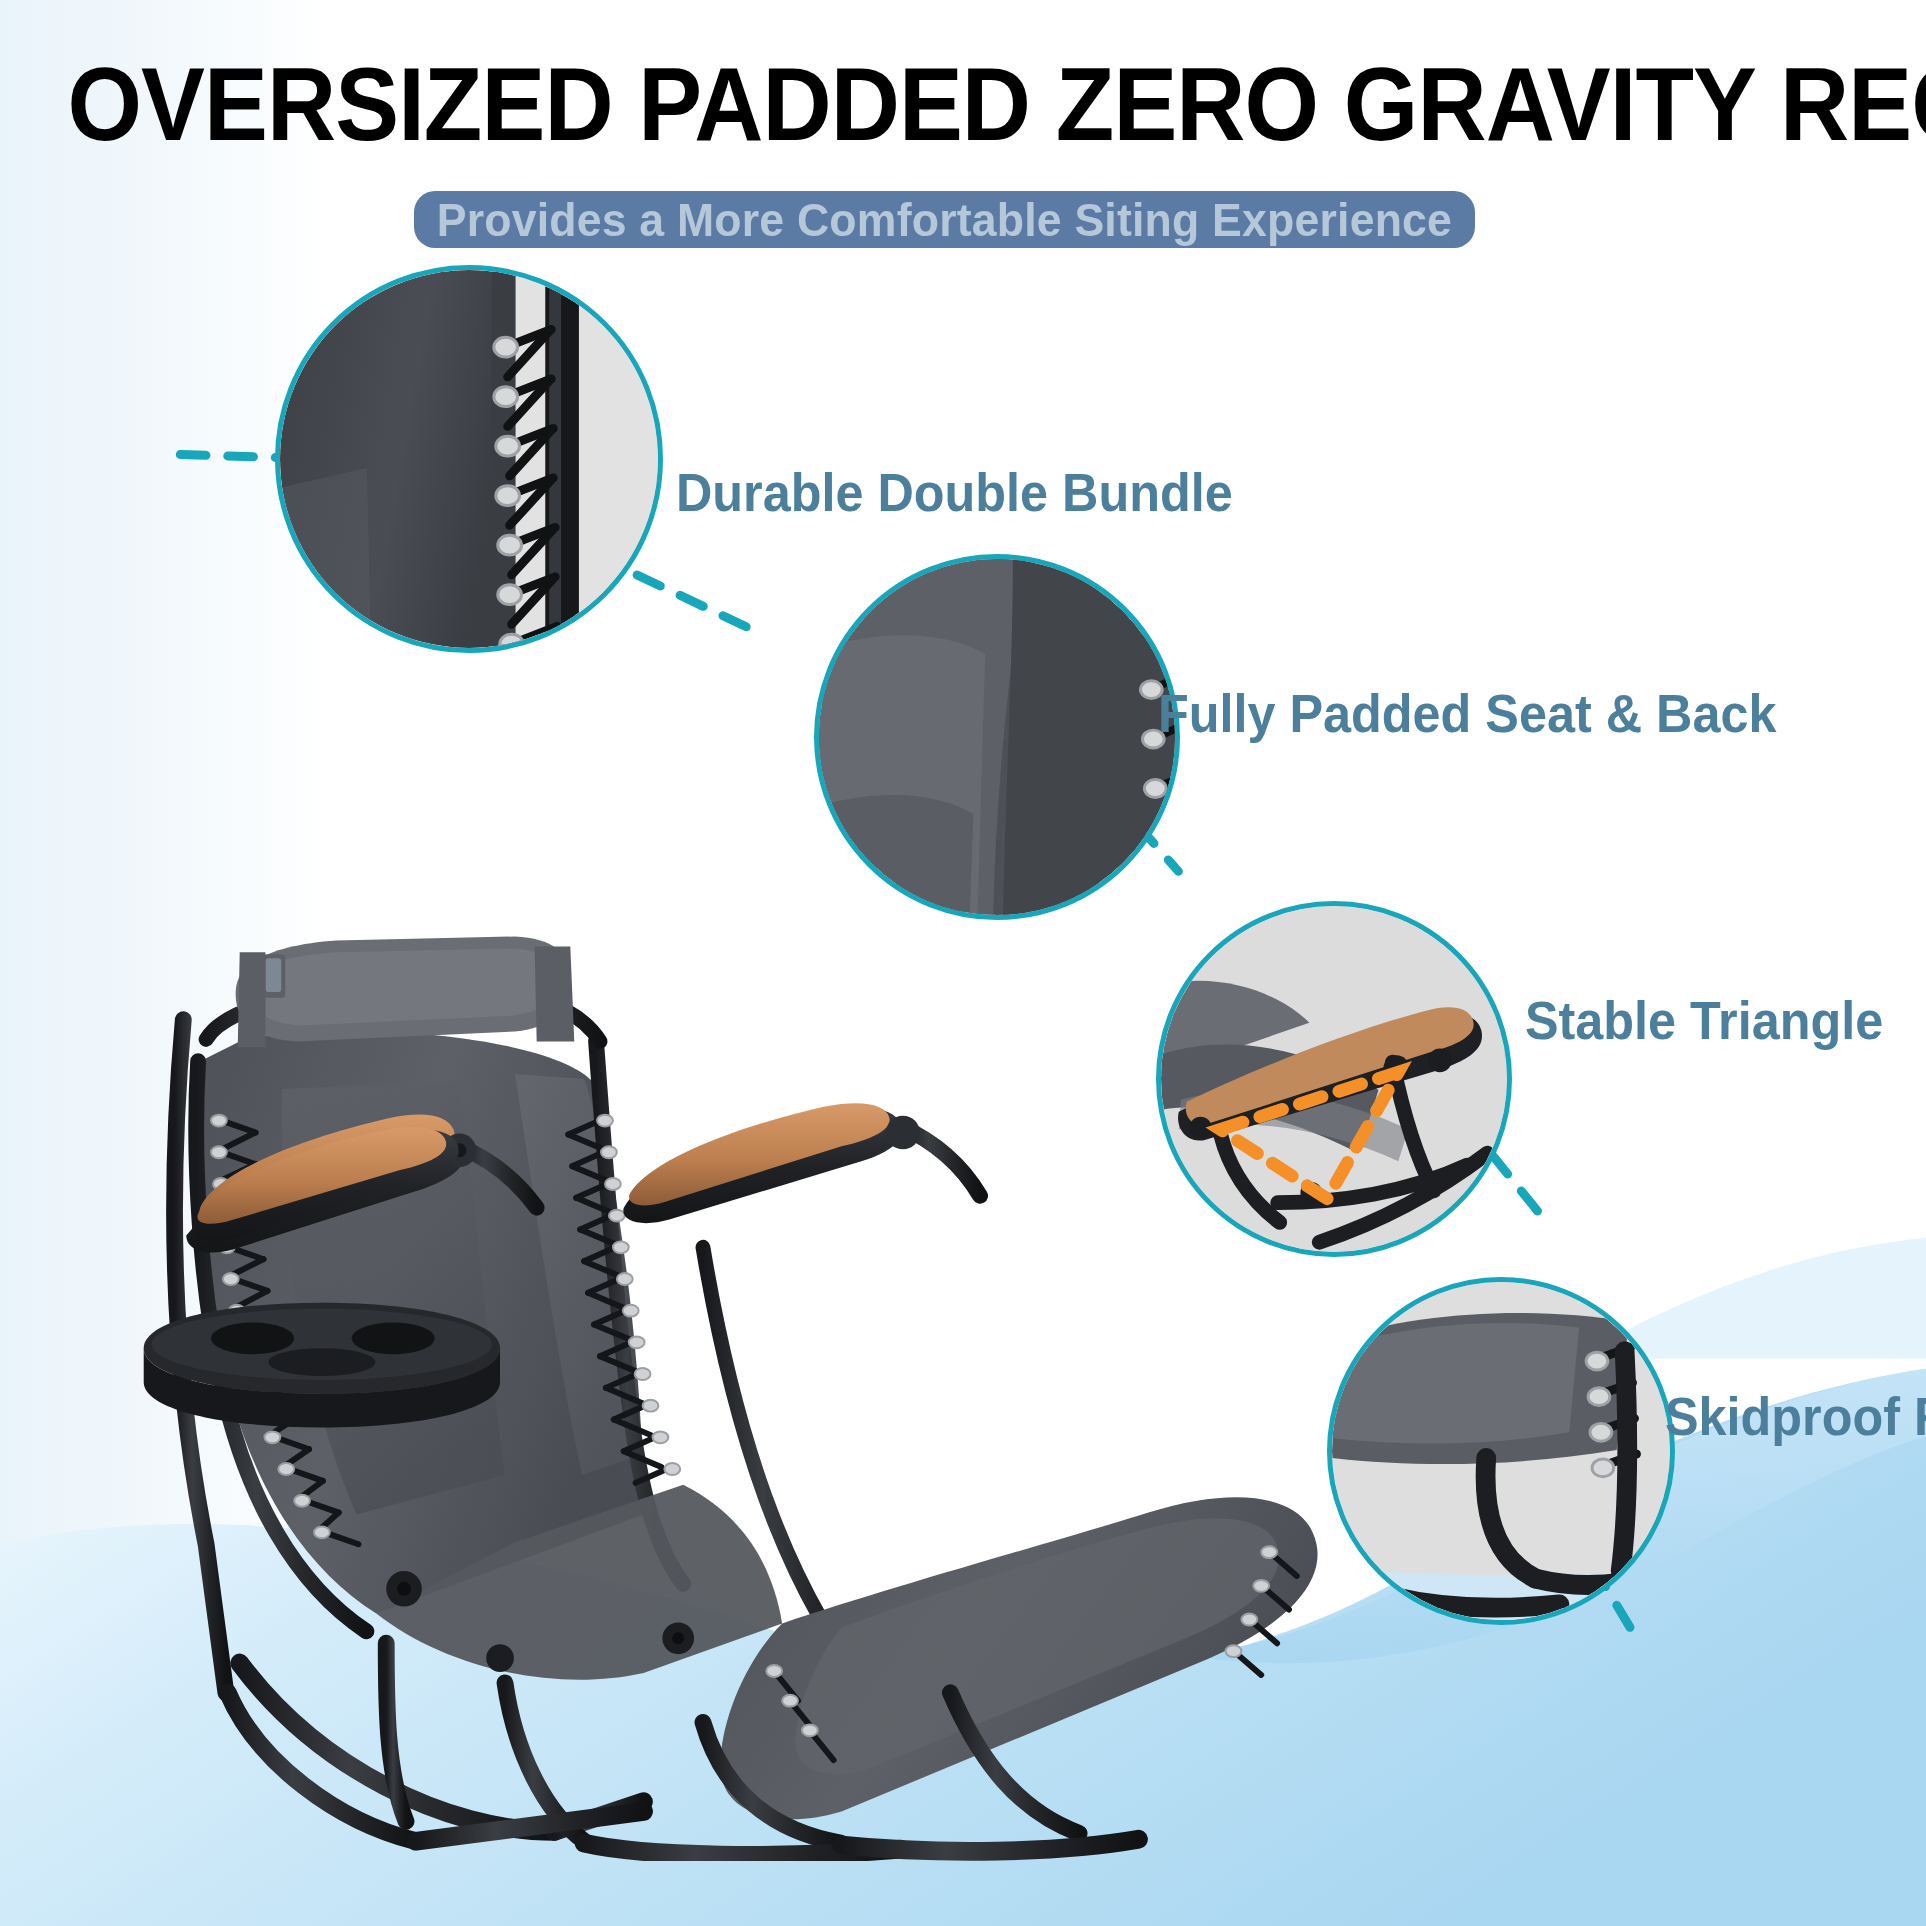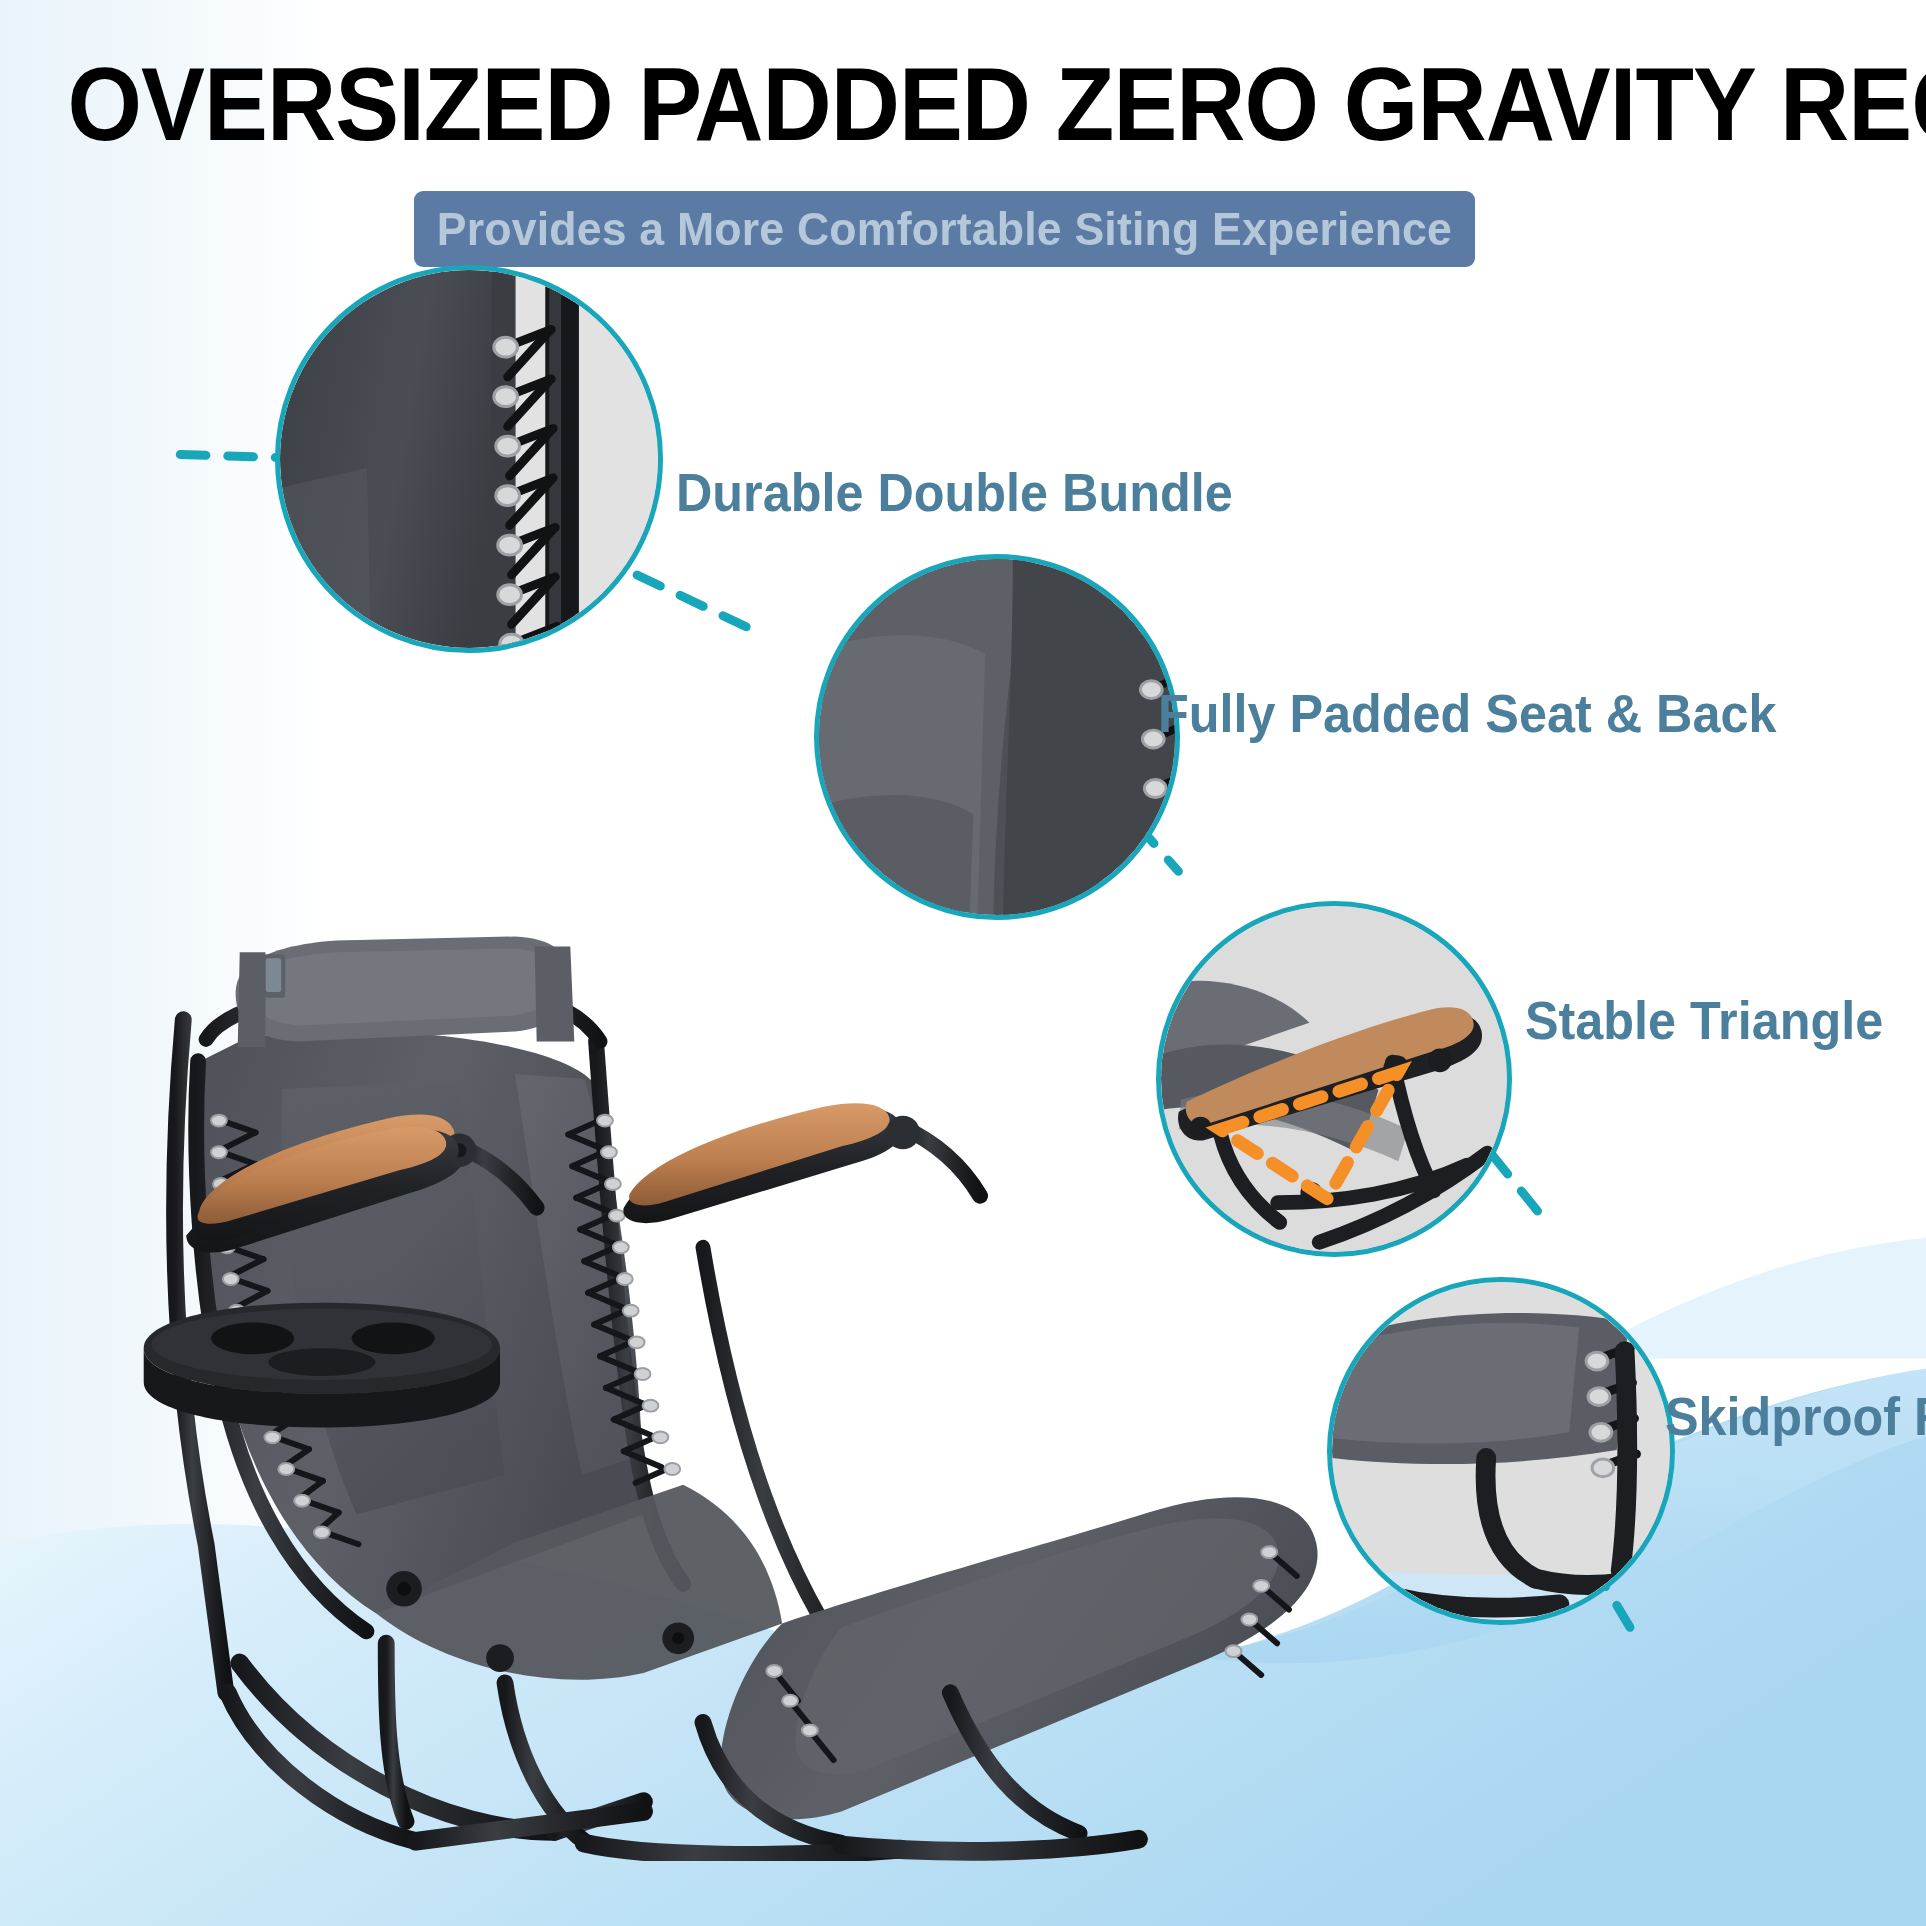--- a/index.html
+++ b/index.html
@@ -19,22 +19,22 @@
 
   
   .title{
     position:absolute;left:0;top:51px;width:1927px;text-align:center;
     font-family:"Liberation Sans Narrow","Liberation Sans",sans-serif;
     font-weight:700;font-size:103px;line-height:1.05;letter-spacing:-1px;
     color:#000000;transform:scaleX(.93);transform-origin:50% 50%;
     white-space:nowrap;
   }
   .subtitle-banner{
-    position:absolute;left:414px;top:191px;width:1061px;height:76px;
-    background:#5c7ba4;border-radius:9px;
+    position:absolute;left:414px;top:191px;width:1061px;height:57px;
+    background:#5c7ba4;border-radius:21px;
     display:flex;align-items:center;justify-content:center;
   }
   .subtitle-text{
     font-family:"Liberation Sans Narrow","Liberation Sans",sans-serif;
     font-weight:700;font-size:46px;letter-spacing:0.2px;color:#b4c8da;
     transform:scaleX(.97);white-space:nowrap;
   }
 
   
   .callout{position:absolute;border-radius:50%;overflow:hidden;

